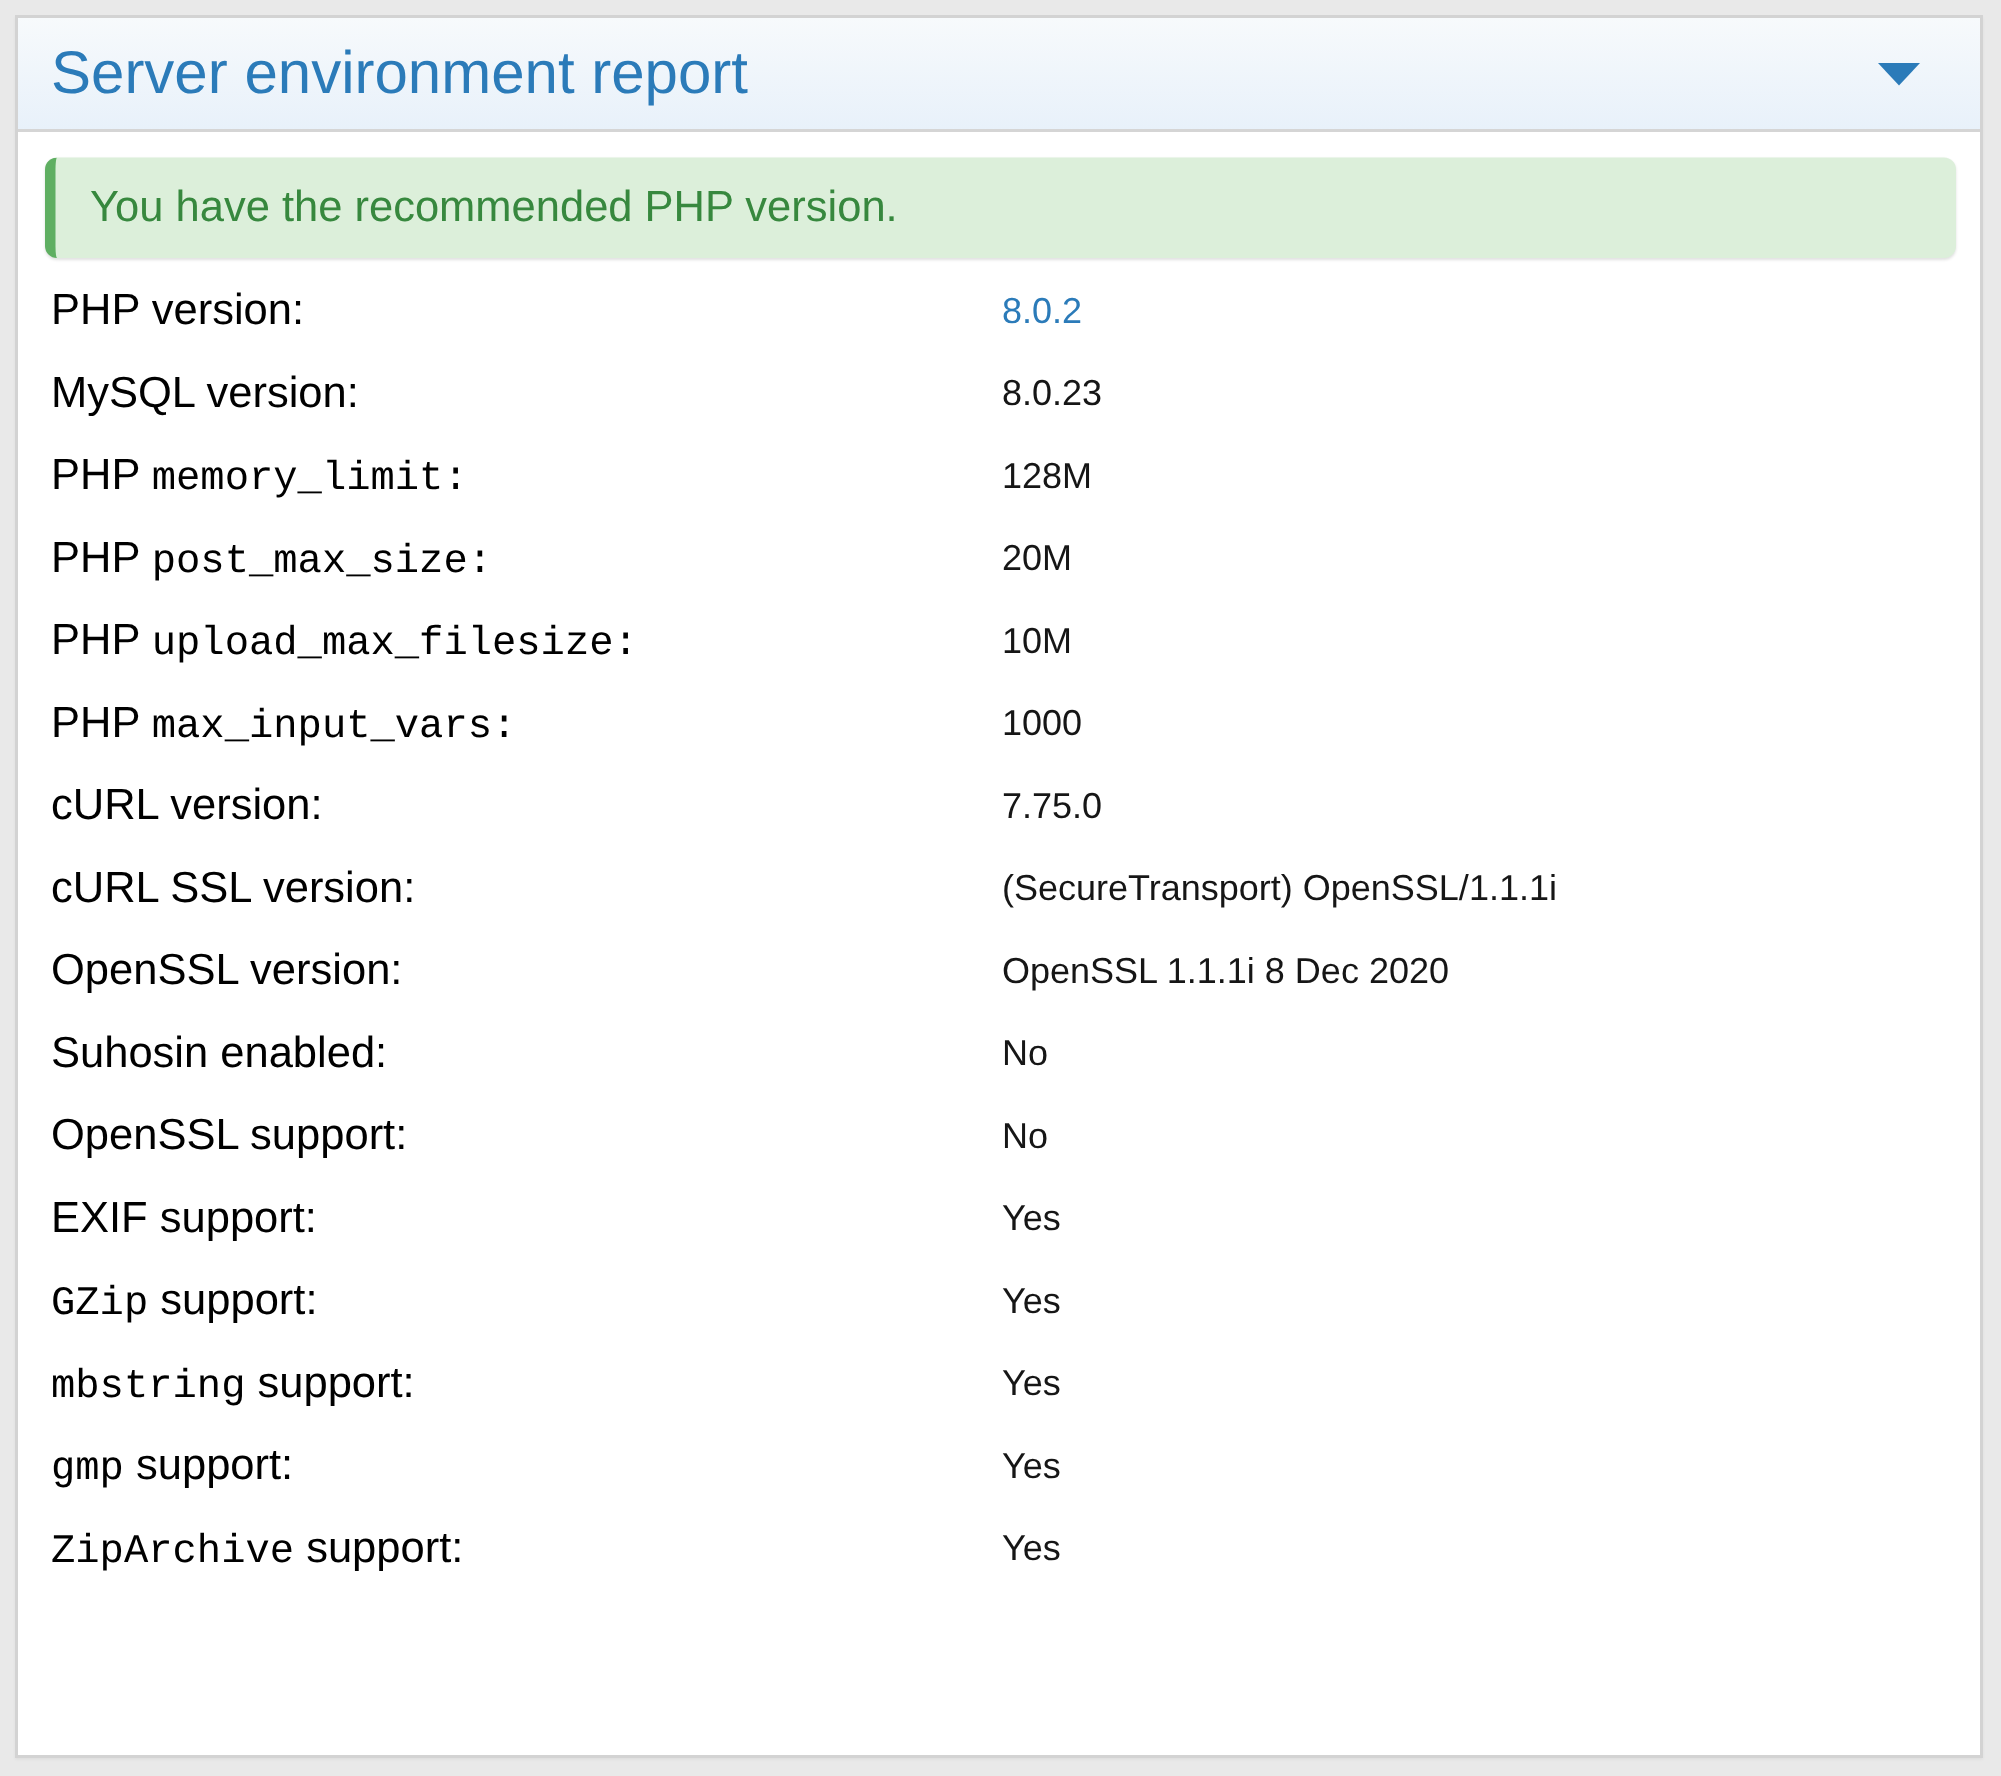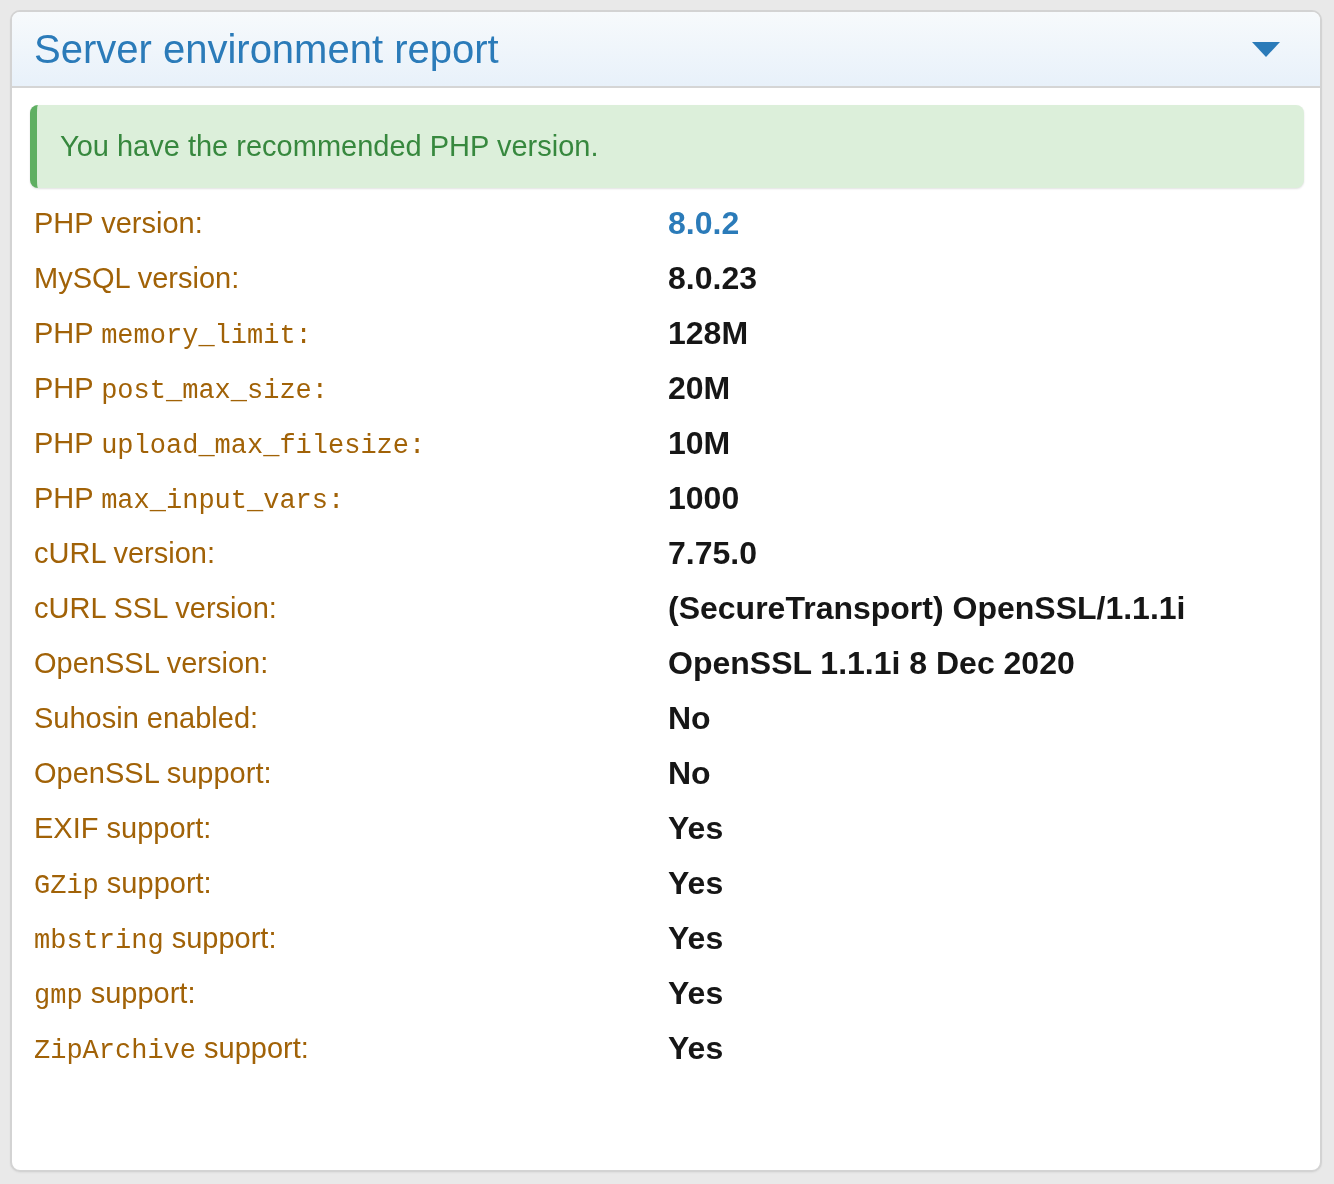--- a/index.html
+++ b/index.html
@@ -13,21 +13,21 @@
   }
   .panel {
     position: absolute;
     left: 10px;
     top: 10px;
     width: 1312px;
     height: 1162px;
     box-sizing: border-box;
     background: #ffffff;
     border: 2px solid #d3d3d3;
-    border-radius: 10px;
+    border-radius: 0;
     overflow: hidden;
     box-shadow: 0 1px 2px rgba(0,0,0,0.05);
   }
   .panel-header {
     height: 76px;
     box-sizing: border-box;
     background: linear-gradient(#f7fafc, #e8f1fa);
     border-bottom: 2px solid #d5d5d5;
     display: flex;
     align-items: center;
@@ -46,21 +46,21 @@
     height: 0;
     border-left: 14px solid transparent;
     border-right: 14px solid transparent;
     border-top: 15px solid #2b7bb9;
   }
   .panel-body {
     padding: 0;
   }
   .alert-success {
     margin: 17px 16px 0 18px;
-    height: 83px;
+    height: 67px;
     box-sizing: border-box;
     background: #dcefda;
     border-left: 7px solid #5faf62;
     border-radius: 8px;
     display: flex;
     align-items: center;
     padding-left: 23px;
     color: #37883e;
     font-size: 29px;
     box-shadow: 0 1px 2px rgba(0,0,0,0.12);
@@ -70,33 +70,32 @@
   }
   .row {
     display: flex;
     align-items: center;
     height: 55px;
     padding-left: 22px;
   }
   .row-label {
     width: 634px;
     flex: 0 0 634px;
-    color: #a16207;
+    color: #000000;
     font-size: 29px;
     white-space: nowrap;
   }
   .row-label .mono {
     font-family: Liberation Mono, monospace;
     font-size: 27px;
   }
   .row-value {
     color: #161616;
-    font-size: 32px;
+    font-size: 24px;
     white-space: nowrap;
-    font-weight: bold;
   }
   .row-value a, .value-link {
     color: #2b7bb9;
     text-decoration: none;
     cursor: pointer;
   }
 </style>
 </head>
 <body>
 

